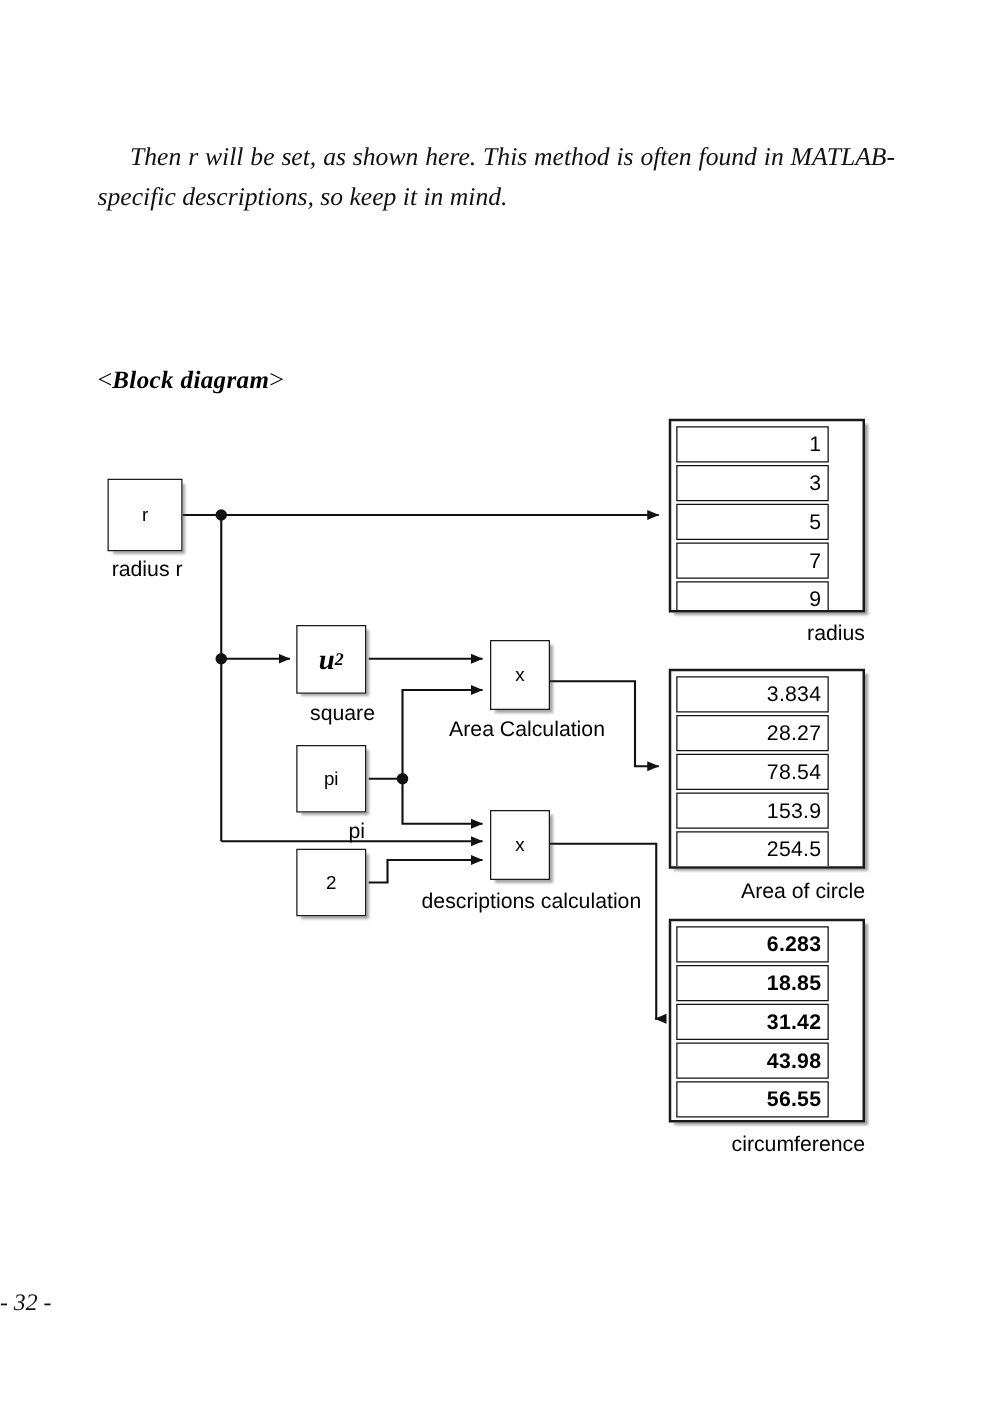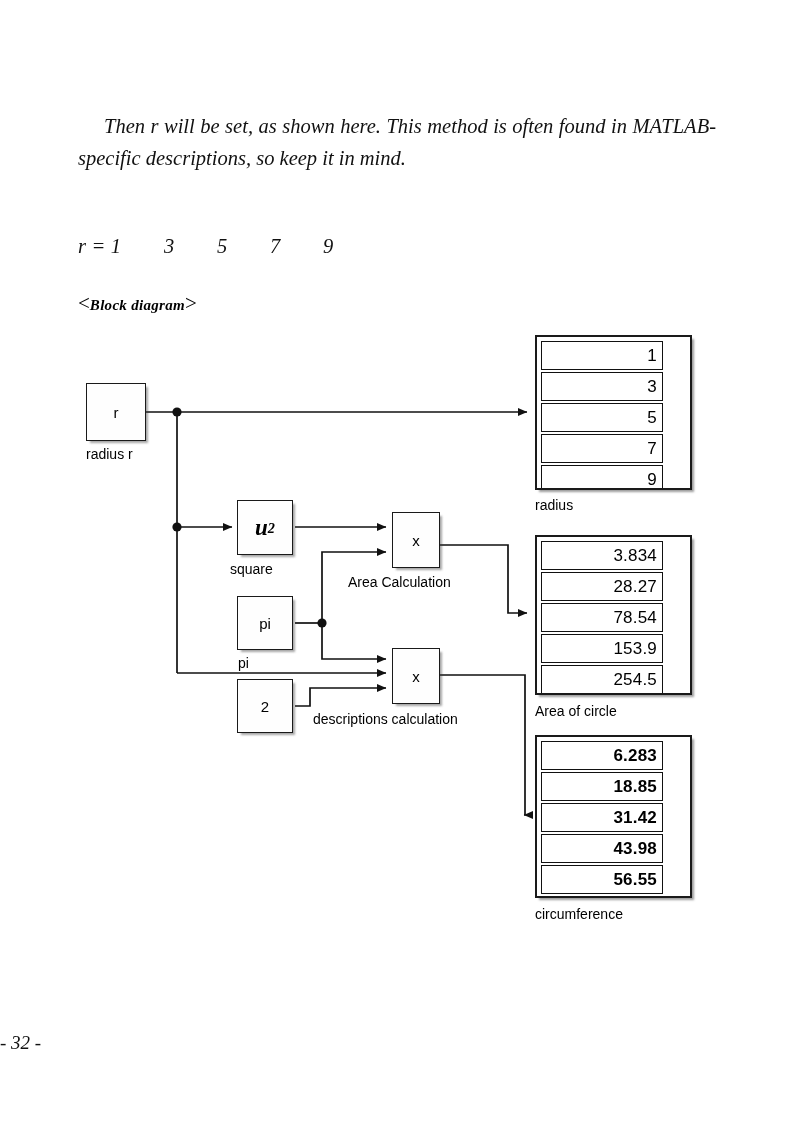--- a/index.html
+++ b/index.html
@@ -65,21 +65,21 @@
     white-space: pre;
   }
   #section-heading .bracket {
     font-style: normal;
     font-weight: normal;
     font-size: 21px;
   }
   #section-heading .heading-text {
     font-weight: bold;
     font-style: italic;
-    font-size: 15px;
+    font-size: 20px;
     letter-spacing: .3px;
   }
   #page-number {
     position: absolute;
     left: 0;
     top: 1032px;
     width: 794px;
     text-align: left;
     font-family: "Liberation Serif", "DejaVu Serif", serif;
     font-style: italic;
@@ -127,24 +127,24 @@
   .sl-block.math sup {
     font-size: .62em;
     font-style: italic;
     font-weight: bold;
     vertical-align: super;
     line-height: 0;
   }
   .block-label {
     position: absolute;
     font-family: "Liberation Sans", "DejaVu Sans", sans-serif;
-    font-size: 14px;
+    font-size: 17px;
     color: #000;
     white-space: nowrap;
-    text-align: left;
+    text-align: right;
   }
 
   
   .display-block {
     position: absolute;
     box-sizing: border-box;
     background: #ffffff;
     border: 2px solid #1a1a1a;
     box-shadow: 3px 3px 2px -1px rgba(60,60,60,.5);
     overflow: hidden;
@@ -171,21 +171,20 @@
     letter-spacing: .2px;
   }
 </style>
 </head>
 <body>
 
 <div class="page">
 
   <div class="para" id="intro-paragraph">Then r will be set, as shown here. This method is often found in MATLAB-specific descriptions, so keep it in mind.</div>
 
-  <div class="para" id="r-values-line">r = 1        3        5        7        9</div>
 
   <div id="section-heading"><span class="bracket">&lt;</span><span class="heading-text">Block diagram</span><span class="bracket">&gt;</span></div>
 
   <div id="block-diagram">
 
     <svg id="diagram-wires" viewBox="0 0 794 1123" width="794" height="1123">
       <defs>
         <marker id="arrow" markerWidth="10" markerHeight="10" refX="9.2" refY="4" orient="auto" markerUnits="userSpaceOnUse">
           <path d="M0,0 L9.5,4 L0,8 z" fill="#111111"></path>
         </marker>

